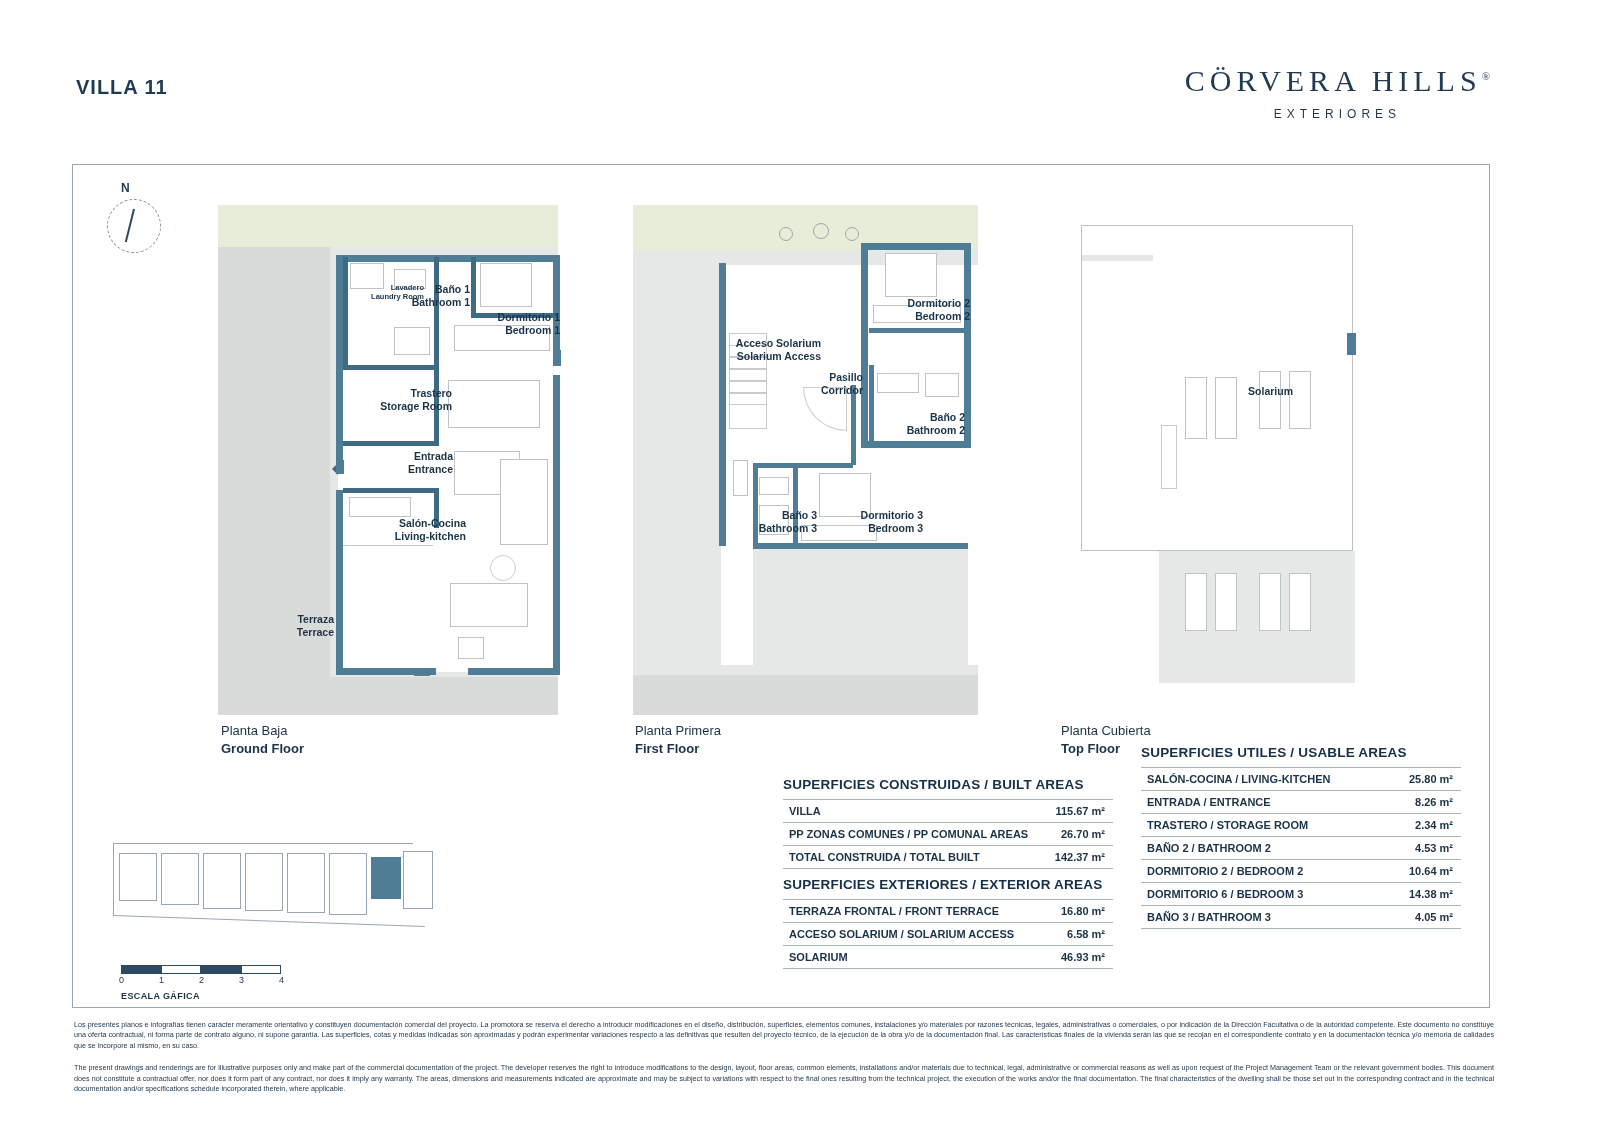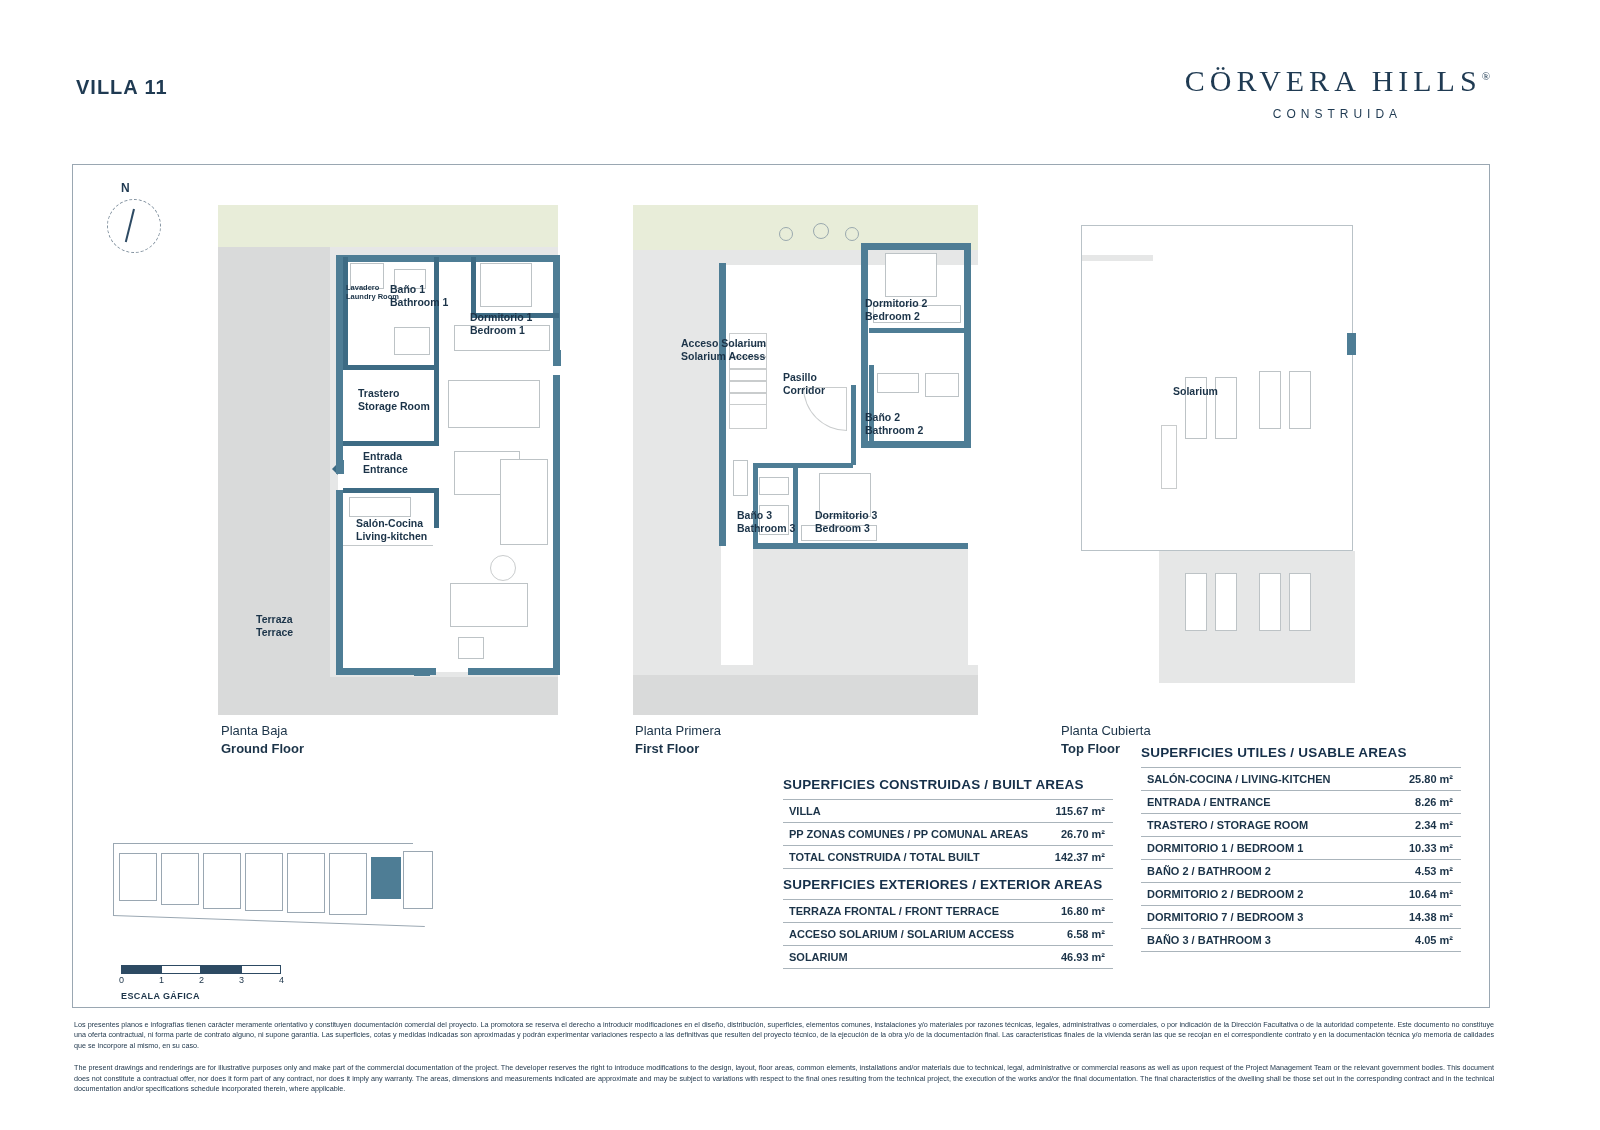--- a/index.html
+++ b/index.html
@@ -51,21 +51,21 @@
     background: #2d4a63; transform: rotate(14deg); transform-origin: 50% 0;
   }
   .compass .n {
     position: absolute; left: 22px; top: 0; font-size: 12px; font-weight: 700; color: #1f3a52;
   }
 
   
   .plan { position: absolute; }
   .lbl {
     position: absolute; font-size: 10.5px; font-weight: 700; line-height: 1.25;
-    color: #1b3348; text-align: left; white-space: nowrap;
+    color: #1b3348; text-align: right; white-space: nowrap;
   }
   .lbl.small { font-size: 7.5px; font-weight: 700; }
   .lbl .es { display: block; }
   .lbl .en { display: block; }
 
   .caption { position: absolute; font-size: 13px; line-height: 1.35; color: #1b3348; }
   .caption .es { font-weight: 400; }
   .caption .en { font-weight: 700; }
 
   
@@ -128,21 +128,21 @@
 <body>
 
 <div class="page">
 
   <div class="title-block">
     <div class="title-sub">VILLA 11</div>
   </div>
 
   <div class="brand-block">
     <div class="brand-main"><span>CÖRVERA HILLS</span><span class="brand-reg">®</span></div>
-    <div class="brand-sub">CONSTRUIDA</div>
+    <div class="brand-sub">EXTERIORES</div>
   </div>
 
   <div class="frame">
 
     <div class="compass">
       <div class="n">N</div>
       <div class="circle"></div>
       <div class="needle"></div>
     </div>
 
@@ -380,33 +380,29 @@
           </tr>
           <tr>
             <td>ENTRADA / ENTRANCE</td>
             <td class="val">8.26 m²</td>
           </tr>
           <tr>
             <td>TRASTERO / STORAGE ROOM</td>
             <td class="val">2.34 m²</td>
           </tr>
           <tr>
-            <td>DORMITORIO 1 / BEDROOM 1</td>
-            <td class="val">10.33 m²</td>
-          </tr>
-          <tr>
             <td>BAÑO 2 / BATHROOM 2</td>
             <td class="val">4.53 m²</td>
           </tr>
           <tr>
             <td>DORMITORIO 2 / BEDROOM 2</td>
             <td class="val">10.64 m²</td>
           </tr>
           <tr>
-            <td>DORMITORIO 7 / BEDROOM 3</td>
+            <td>DORMITORIO 6 / BEDROOM 3</td>
             <td class="val">14.38 m²</td>
           </tr>
           <tr>
             <td>BAÑO 3 / BATHROOM 3</td>
             <td class="val">4.05 m²</td>
           </tr>
         </tbody>
       </table>
     </div>
 

